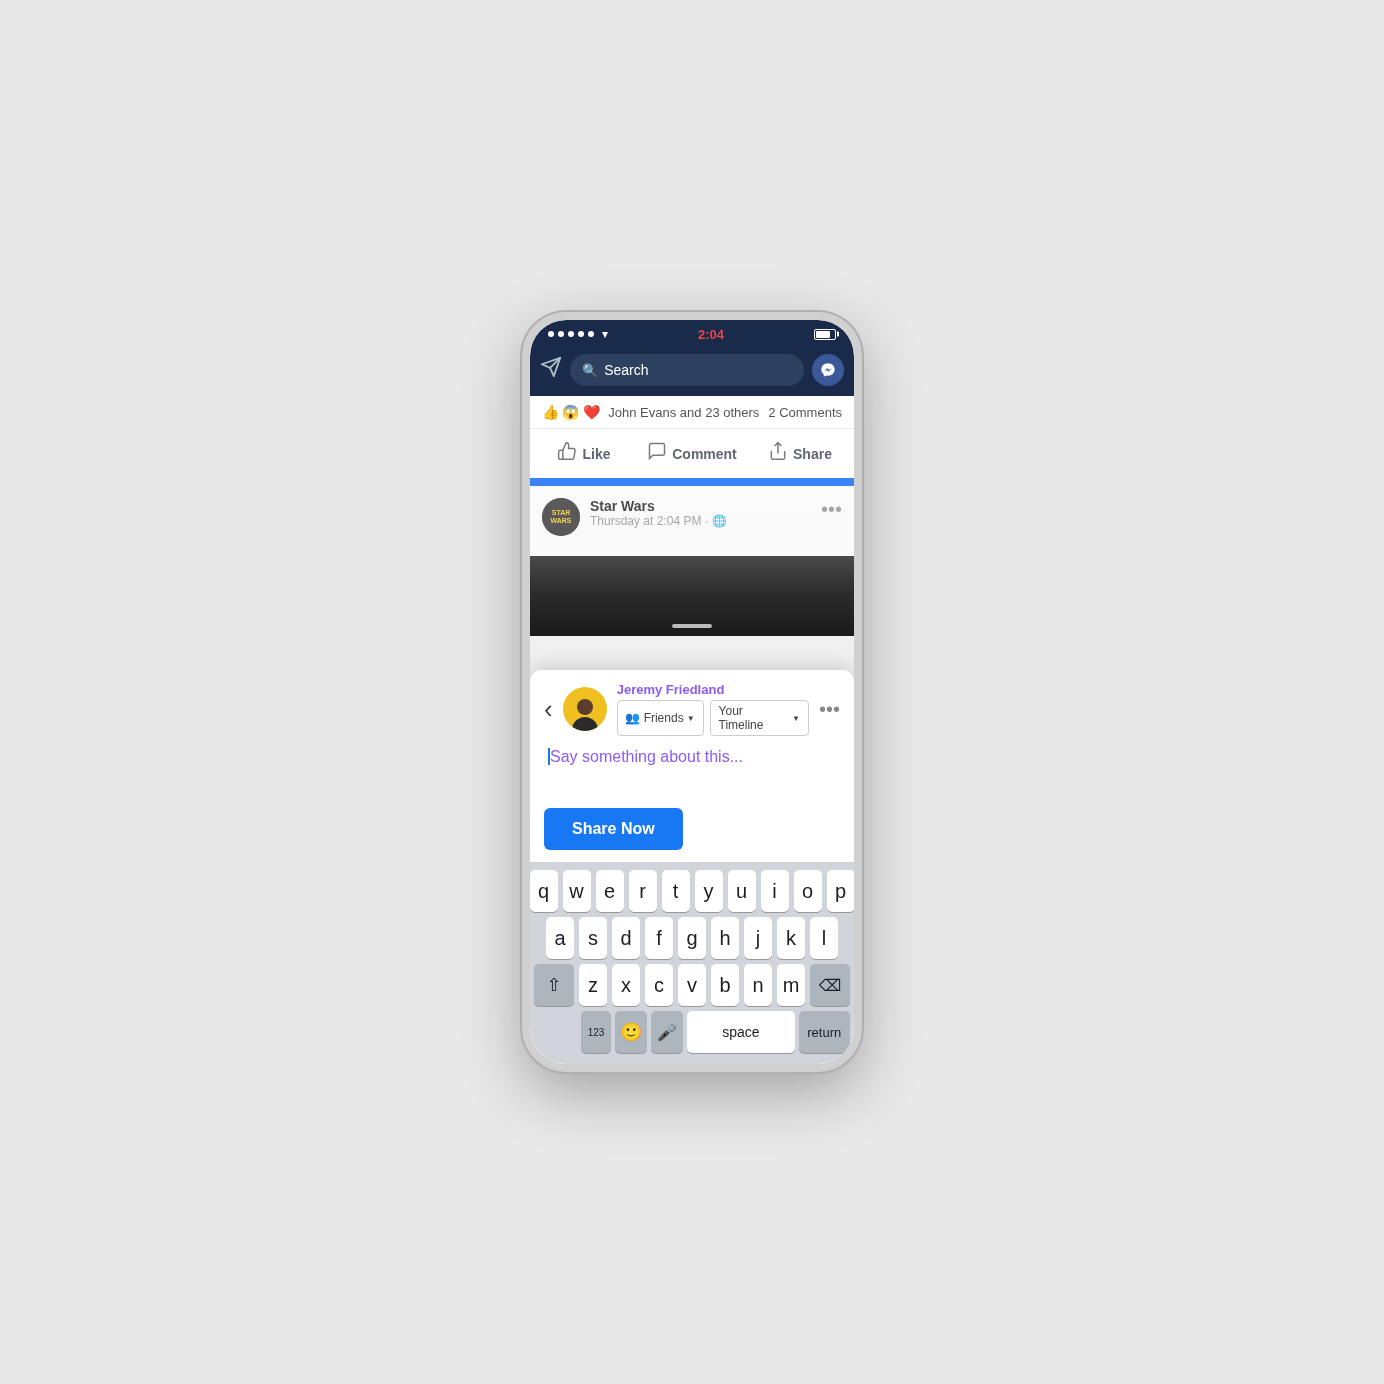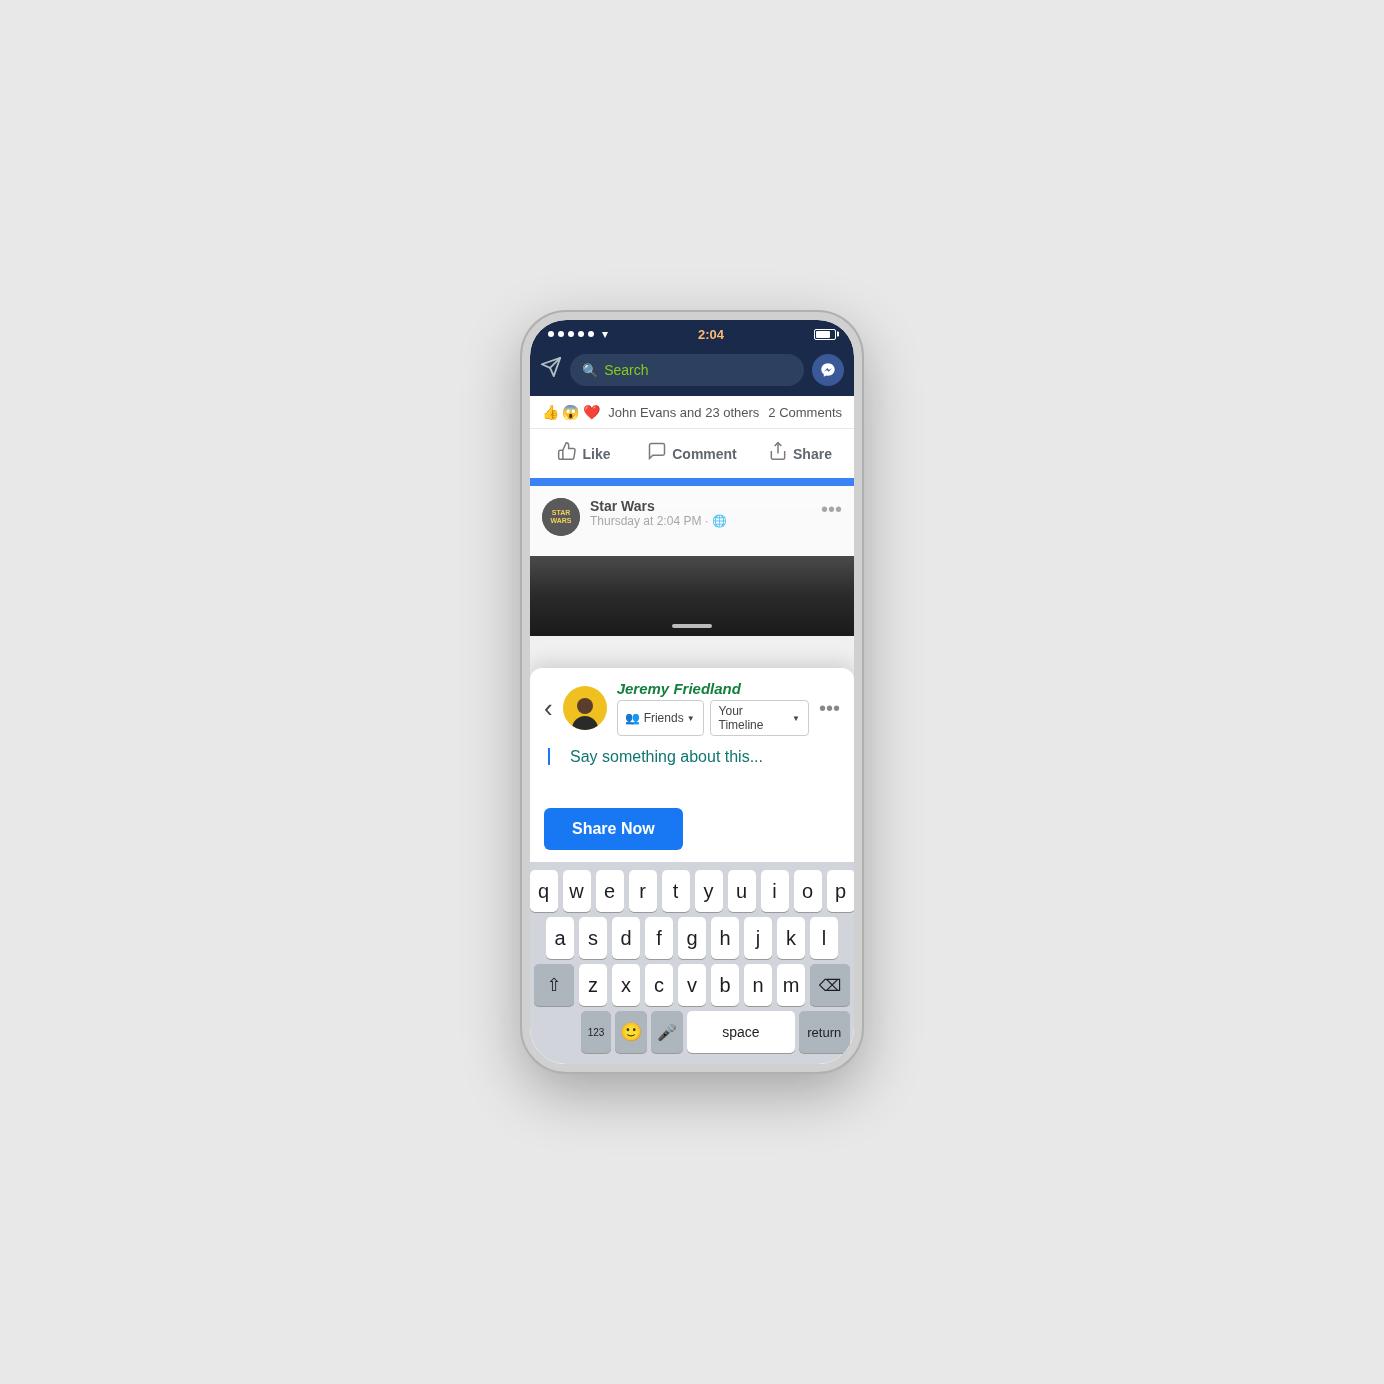--- a/index.html
+++ b/index.html
@@ -71,21 +71,21 @@
       height: 28px;
       display: flex;
       align-items: center;
       justify-content: space-between;
       padding: 0 18px;
       flex-shrink: 0;
     }
     .status-left { display: flex; gap: 4px; align-items: center; }
     .dot { width: 6px; height: 6px; border-radius: 50%; background: white; }
     .wifi-icon { color: white; font-size: 12px; margin-left: 4px; }
-    .status-time { color: #fdba74; font-size: 13px; font-weight: 600; }
+    .status-time { color: #ef4444; font-size: 13px; font-weight: 600; }
     .status-right { display: flex; align-items: center; gap: 4px; }
     .battery {
       width: 22px; height: 11px; border: 1.5px solid white; border-radius: 2px;
       position: relative; display: flex; align-items: center; padding: 1px;
     }
     .battery::after {
       content: '';
       position: absolute;
       right: -4px; top: 50%;
       transform: translateY(-50%);
@@ -109,21 +109,21 @@
       background: #2d4060;
       border-radius: 20px;
       height: 32px;
       display: flex;
       align-items: center;
       padding: 0 12px;
       gap: 6px;
       cursor: pointer;
     }
     .search-icon-text { color: #8899aa; font-size: 13px; }
-    .search-text { color: #84cc16; font-size: 14px; }
+    .search-text { color: #ffffff; font-size: 14px; }
     .messenger-icon {
       width: 32px; height: 32px;
       background: #3b5998;
       border-radius: 50%;
       display: flex; align-items: center; justify-content: center;
       color: white; font-size: 16px;
       cursor: pointer;
     }
 
     
@@ -251,40 +251,40 @@
       background: #5a3e2b;
       border-radius: 50%;
       margin-bottom: 2px;
     }
     .avatar-body {
       width: 26px; height: 14px;
       background: #2a2a2a;
       border-radius: 13px 13px 0 0;
     }
     .share-user-info { flex: 1; }
-    .share-username { font-weight: 700; font-size: 15px; color: #15803d; font-style: italic; }
+    .share-username { font-weight: 700; font-size: 13px; color: #8b5cf6; }
     .share-controls { display: flex; gap: 6px; margin-top: 3px; }
     .share-control-btn {
       border: 1px solid #ccc;
       border-radius: 4px;
       padding: 3px 8px;
       font-size: 12px;
       color: #444;
       cursor: pointer;
       display: flex; align-items: center; gap: 3px;
       background: white;
     }
     .dropdown-arrow { font-size: 8px; }
     .share-more { color: #888; font-size: 20px; cursor: pointer; }
 
     .share-input-area {
       padding: 4px 18px 12px;
       min-height: 60px;
     }
-    .share-placeholder { color: #0f766e; font-size: 16px; border-left: 2px solid #1877f2; padding-left: 20px; }
+    .share-placeholder { color: #8b5cf6; font-size: 16px; border-left: 2px solid #1877f2; padding-left: 0; }
 
     .share-now-row {
       display: flex;
       justify-content: flex-start;
       padding: 4px 14px 12px;
     }
     .share-now-btn {
       background: #1877f2;
       color: white;
       border: none;

